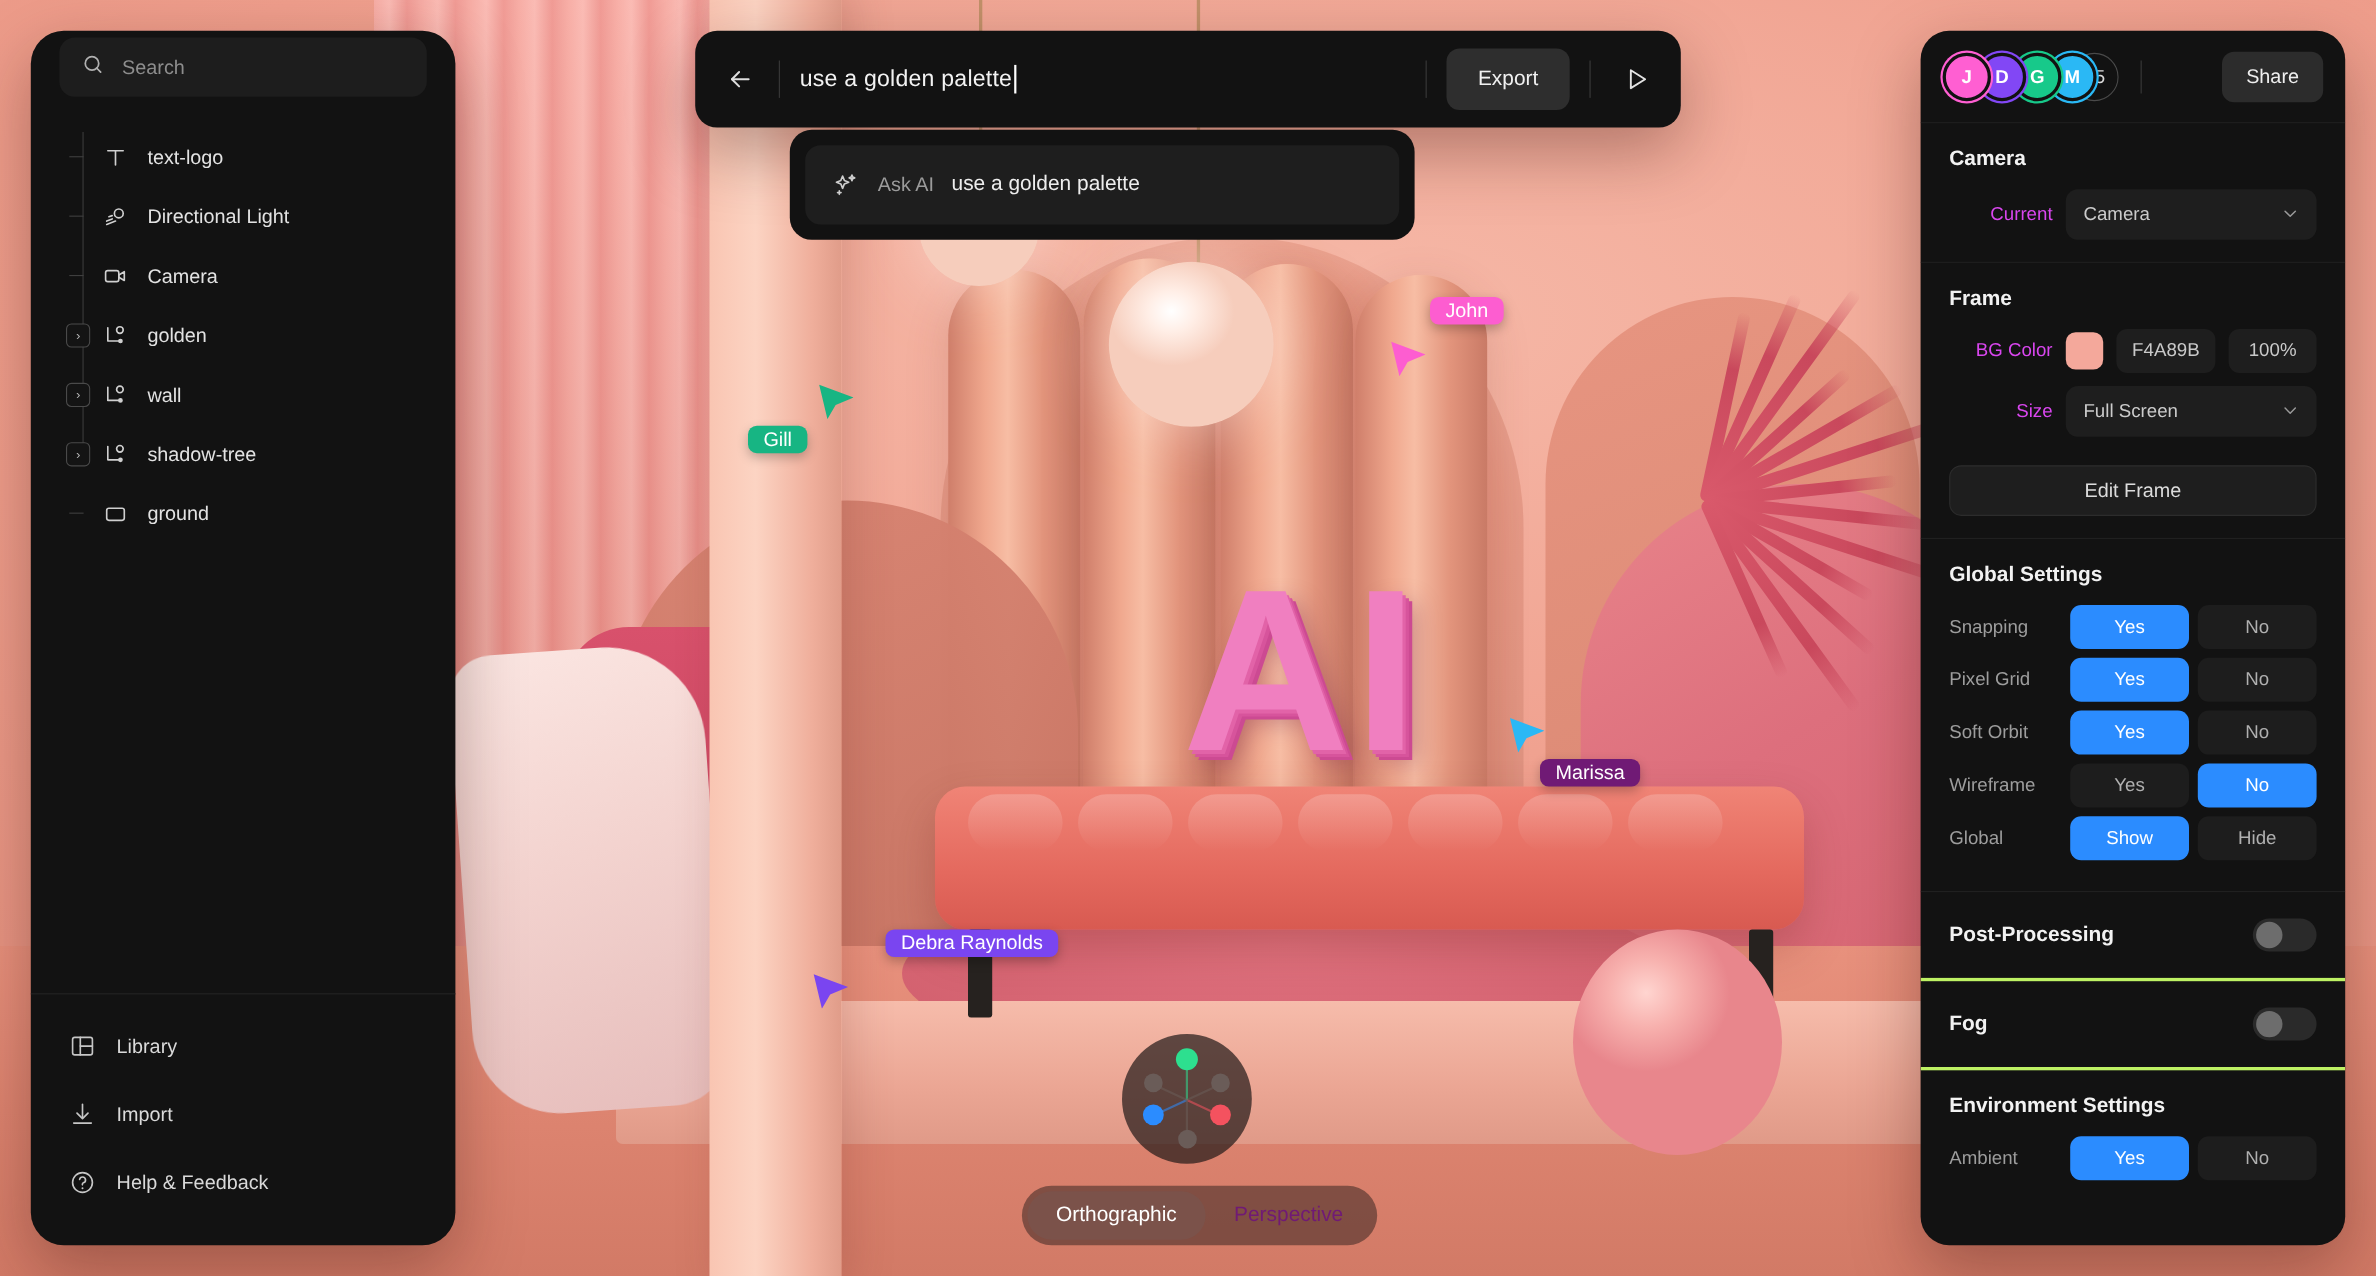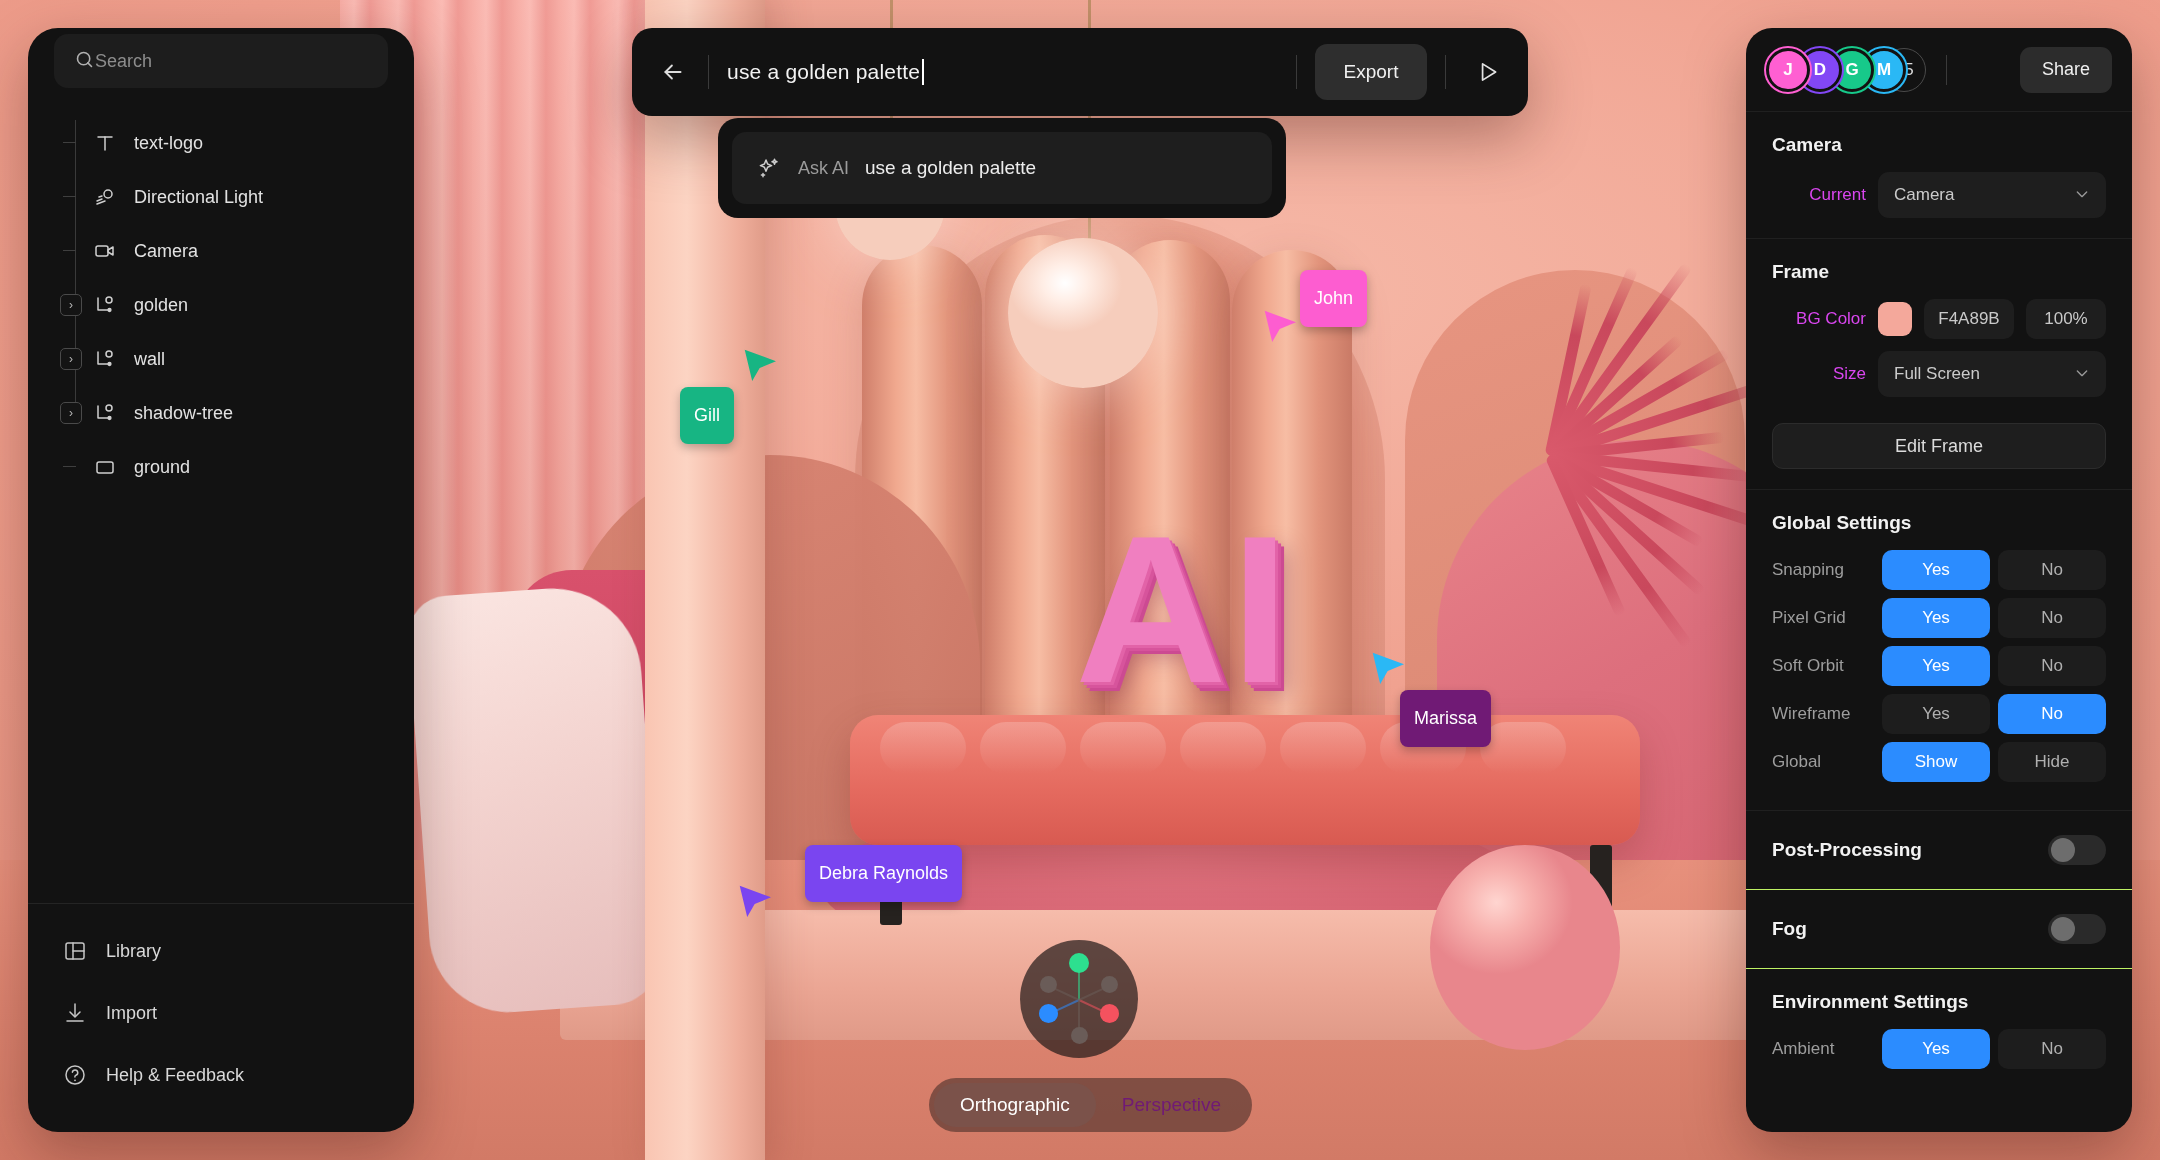--- a/index.html
+++ b/index.html
@@ -226,21 +226,21 @@
   .sb-menu i::before, .sb-menu i::after {
     content: ""; position: absolute; left: 0; width: 24px; height: 2px; background: #d0d0d0;
   }
   .sb-menu i::before { top: -8px; }
   .sb-menu i::after  { top:  8px; }
 
   .sb-search {
     margin: 6px 26px 14px 26px;
     height: 54px; border-radius: 14px;
     background: #1d1d1d;
-    display: flex; align-items: center; 
+    display: flex; align-items: center; gap: 16px;
     padding: 0 20px;
   }
   .sb-search input {
     background: transparent; border: none; outline: none;
     color: #cfcfcf; font-size: 18px; flex: 1 1 auto;
     font-family: "Liberation Sans", sans-serif;
   }
   .sb-search input::placeholder { color: #8d8d8d; }
 
   .tree { padding: 14px 0 0 0; position: relative; flex: 1 1 auto; overflow: hidden;}
@@ -388,21 +388,21 @@
   .seg {
     flex: 1 1 0; height: 40px; border-radius: 10px;
     display: flex; align-items: center; justify-content: center;
     font-size: 17px; cursor: pointer; background: #1d1d1d; color: #b0b0b0;
     margin-right: 8px;
   }
   .seg:last-child { margin-right: 0; }
   .seg.on { background: #2b8cff; color: #ffffff; }
 
   .toggle-sect {
-    padding: 24px 26px; border-bottom: 1px solid #bef264;
+    padding: 24px 26px; border-bottom: 3px solid #bef264;
     display: flex; align-items: center;
   }
   .toggle-sect .tl { font-size: 19px; font-weight: 700; color: #f2f2f2; }
   .switch {
     margin-left: auto; width: 58px; height: 30px; border-radius: 15px;
     background: #2a2a2a; position: relative; cursor: pointer;
   }
   .switch::after {
     content: ""; position: absolute; left: 3px; top: 3px;
     width: 24px; height: 24px; border-radius: 50%; background: #6d6d6d;
@@ -427,21 +427,21 @@
   .vt {
     height: 44px; border-radius: 22px; padding: 0 26px;
     display: flex; align-items: center; justify-content: center;
     font-size: 19px; color: #701a75; cursor: pointer;
   }
   .vt.on { background: rgba(120,85,78,0.72); color: #ffffff; }
 
   
   .cursor-wrap { position: absolute; }
   .cur-tag {
-    position: absolute; border-radius: 8px; padding: 18px 14px;
+    position: absolute; border-radius: 8px; padding: 2px 14px;
     font-size: 18px; color: #ffffff; white-space: nowrap;
     box-shadow: 0 4px 10px rgba(0,0,0,0.25);
   }
 </style>
 </head>
 <body>
 
 <div id="app">
 
   <div id="scene">

